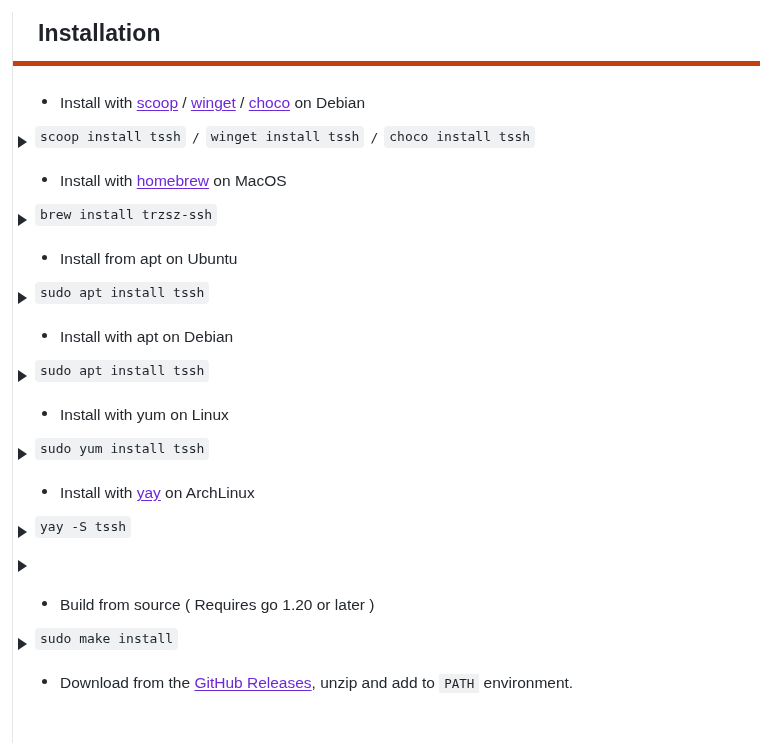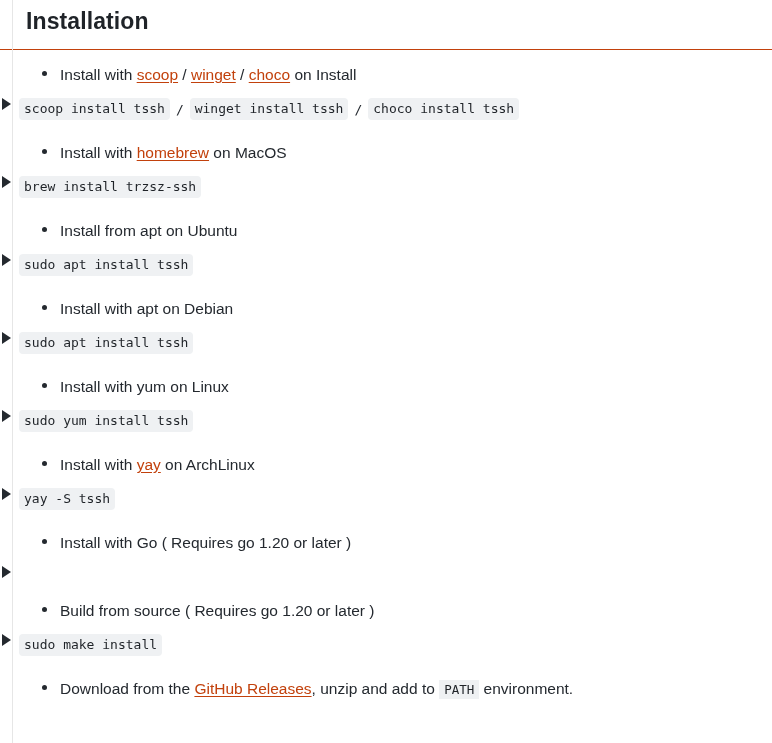--- a/index.html
+++ b/index.html
@@ -27,22 +27,22 @@
     top: 0;
     bottom: 0;
     width: 1px;
     background: #e6e6e6;
   }
   .page-title {
     font-size: 23px;
     font-weight: 600;
     color: #1f2328;
     padding: 8px 0 14px 26px;
-    margin: 0;
-    border-bottom: 1px solid #c2410c;
+    margin: 12px;
+    border-bottom: 5px solid #c2410c;
     letter-spacing: 0.1px;
   }
   ul.list {
     list-style: none;
     margin: 0;
     padding: 14px 0 0 0;
   }
   li.item {
     position: relative;
     padding-left: 60px;
@@ -56,32 +56,32 @@
     height: 5px;
     border-radius: 50%;
     background: #24292f;
   }
   .item-text {
     font-size: 15.5px;
     line-height: 22px;
     color: #24292f;
   }
   .item-text a {
-    color: #c2410c;
+    color: #6d28d9;
     text-decoration: underline;
     text-underline-offset: 2px;
   }
   .sep {
     color: #24292f;
   }
   .details {
     margin: 12px 0 22px 0;
-    padding-left: 2px;
+    padding-left: 18px;
     display: flex;
-    align-items: flex-start;
+    align-items: flex-end;
     gap: 8px;
   }
   .triangle {
     width: 0;
     height: 0;
     border-top: 6px solid transparent;
     border-bottom: 6px solid transparent;
     border-left: 9px solid #24292f;
     flex: 0 0 auto;
   }
@@ -121,21 +121,21 @@
 <div class="page">
   <div class="left-rule"></div>
 
   <h1 class="page-title">Installation</h1>
 
   <ul class="list">
 
     <li class="item">
       <span class="bullet"></span>
       <div class="item-text">
-        <span>Install with </span><a href="#">scoop</a><span class="sep"> / </span><a href="#">winget</a><span class="sep"> / </span><a href="#">choco</a><span> on Install</span>
+        <span>Install with </span><a href="#">scoop</a><span class="sep"> / </span><a href="#">winget</a><span class="sep"> / </span><a href="#">choco</a><span> on Debian</span>
       </div>
     </li>
     <div class="details">
       <span class="triangle"></span>
       <div class="cmd-group">
         <code class="cmd">scoop install tssh</code>
         <span class="cmd-sep">/</span>
         <code class="cmd">winget install tssh</code>
         <span class="cmd-sep">/</span>
         <code class="cmd">choco install tssh</code>
@@ -184,24 +184,20 @@
       <span class="bullet"></span>
       <div class="item-text">
         <span>Install with </span><a href="#">yay</a><span> on ArchLinux</span>
       </div>
     </li>
     <div class="details">
       <span class="triangle"></span>
       <code class="cmd">yay -S tssh</code>
     </div>
 
-    <li class="item">
-      <span class="bullet"></span>
-      <div class="item-text">Install with Go ( Requires go 1.20 or later )</div>
-    </li>
     <div class="details">
       <span class="triangle"></span>
     </div>
 
     <li class="item">
       <span class="bullet"></span>
       <div class="item-text">Build from source ( Requires go 1.20 or later )</div>
     </li>
     <div class="details">
       <span class="triangle"></span>

